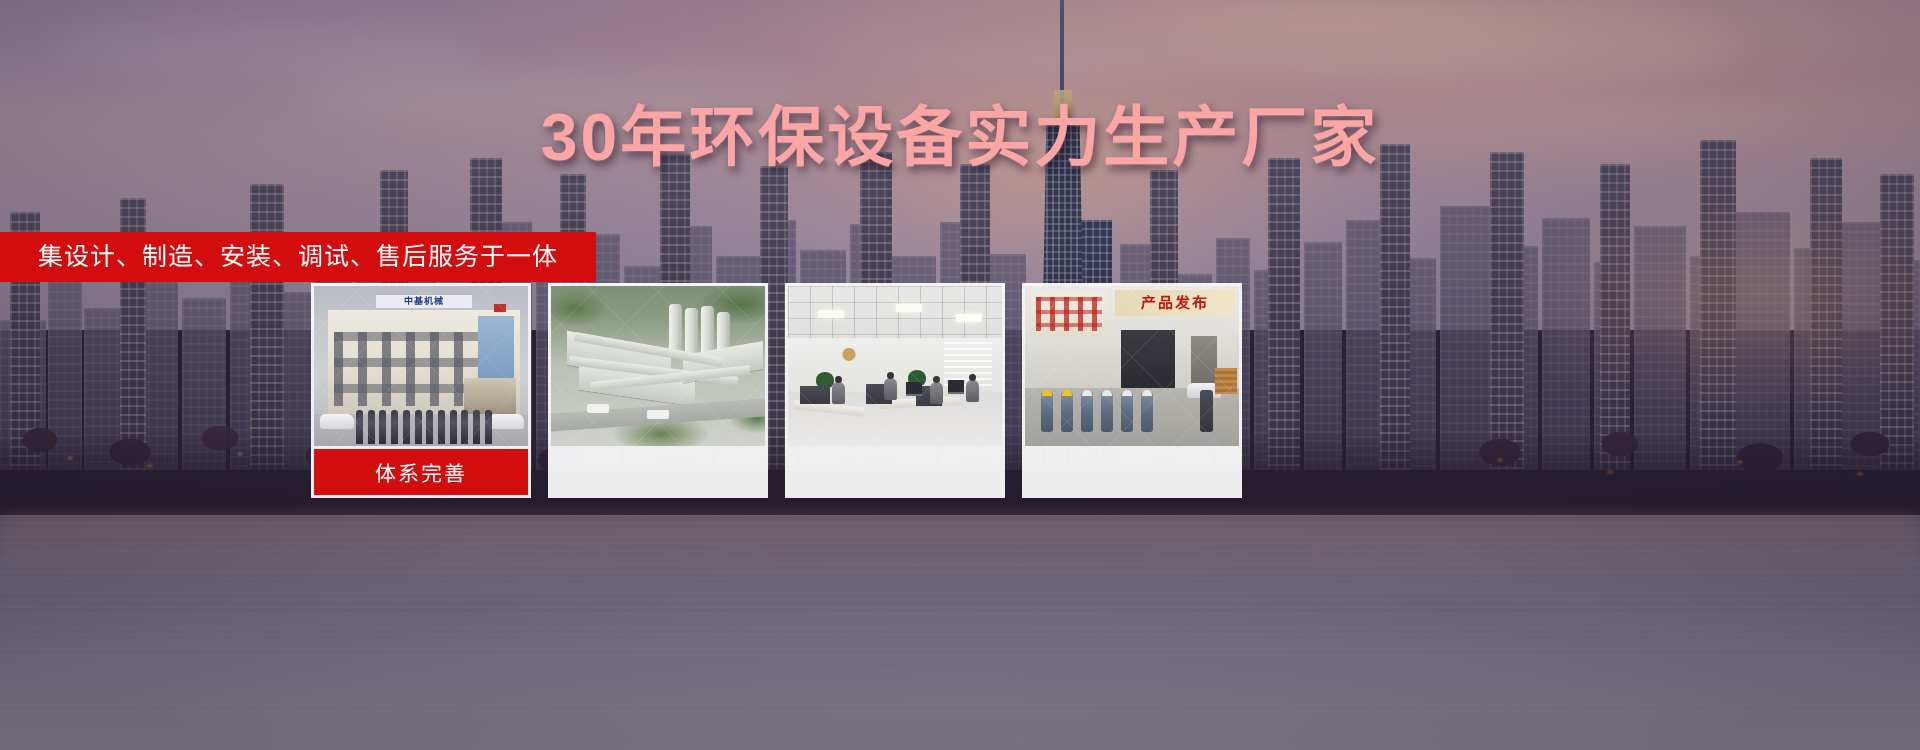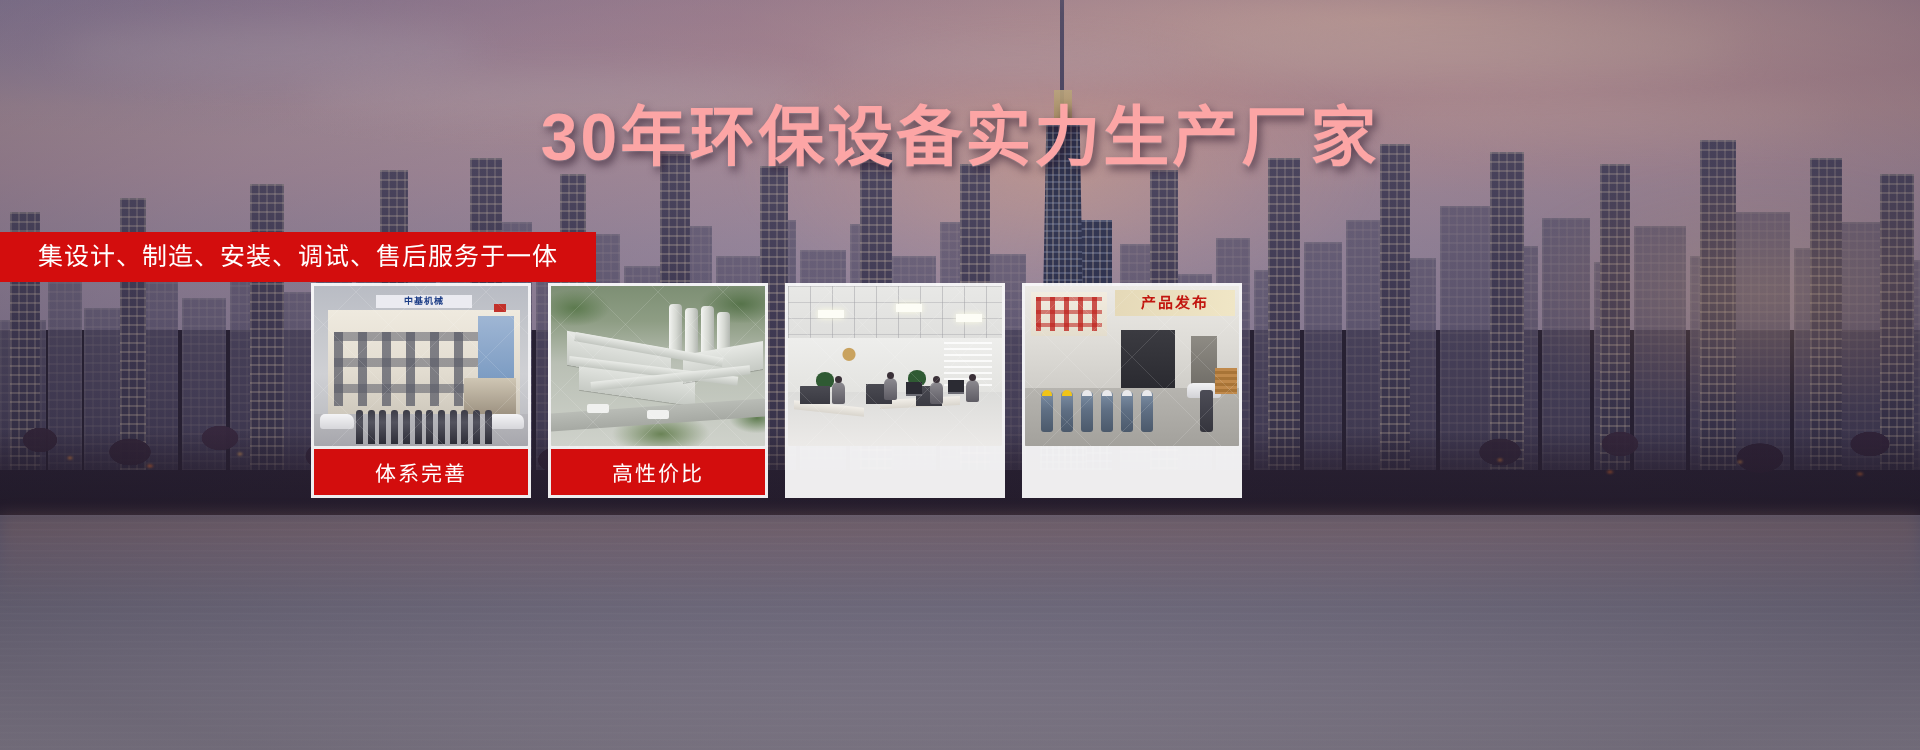--- a/index.html
+++ b/index.html
@@ -505,21 +505,20 @@
           <div class="hall" style="left:28px;top:82px;width:116px;height:30px;transform:skewY(8deg);"></div>
           <div class="hall" style="left:132px;top:62px;width:80px;height:28px;transform:skewY(-10deg);"></div>
           <div class="conv" style="left:24px;top:46px;width:150px;transform:rotate(10deg);"></div>
           <div class="conv" style="left:18px;top:70px;width:170px;transform:rotate(7deg);"></div>
           <div class="conv" style="left:40px;top:96px;width:160px;transform:rotate(-6deg);"></div>
           <div class="road"></div>
           <div class="truck" style="left:36px;top:118px;"></div>
           <div class="truck" style="left:96px;top:124px;"></div>
           <div class="wm"></div>
         </div>
-        <div class="card-label">高性价比</div>
       </div>
 
       <div class="card">
         <div class="card-photo p3">
           <div class="ceil"></div>
           <div class="panel" style="left:30px;"></div>
           <div class="panel" style="left:108px;top:18px;"></div>
           <div class="panel" style="left:168px;top:28px;"></div>
           <div class="wall"></div>
           <div class="logo"></div>

